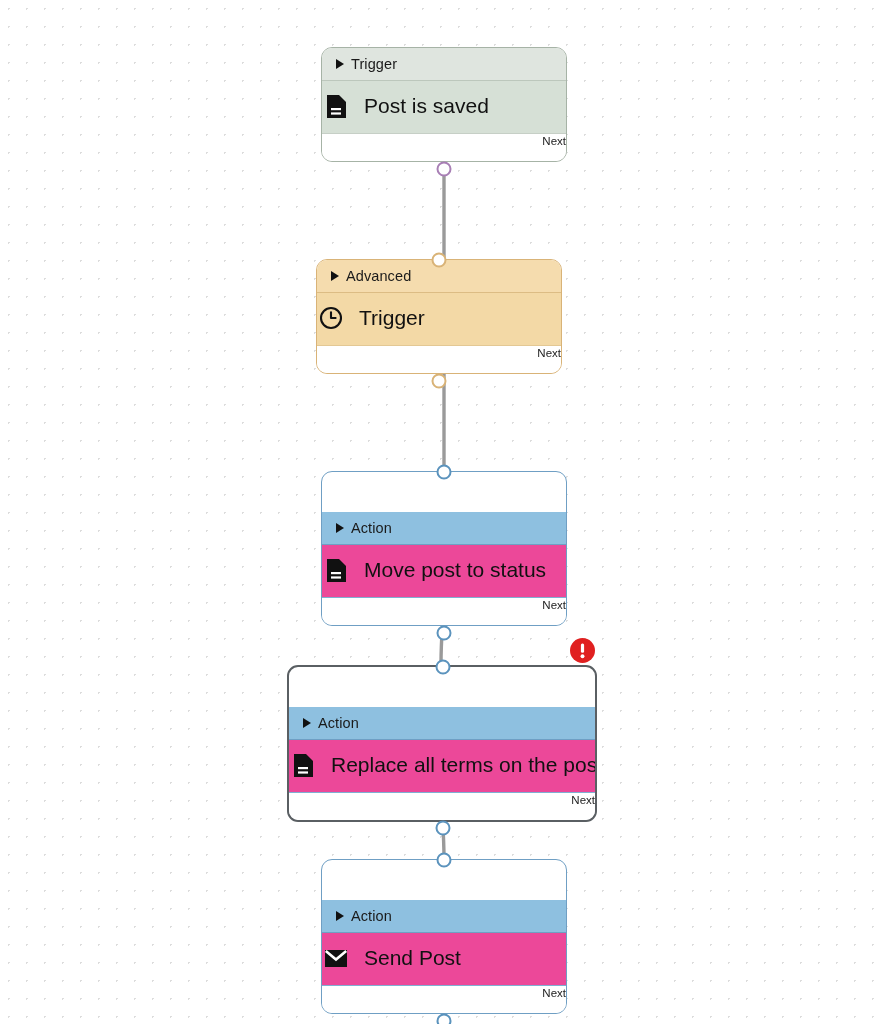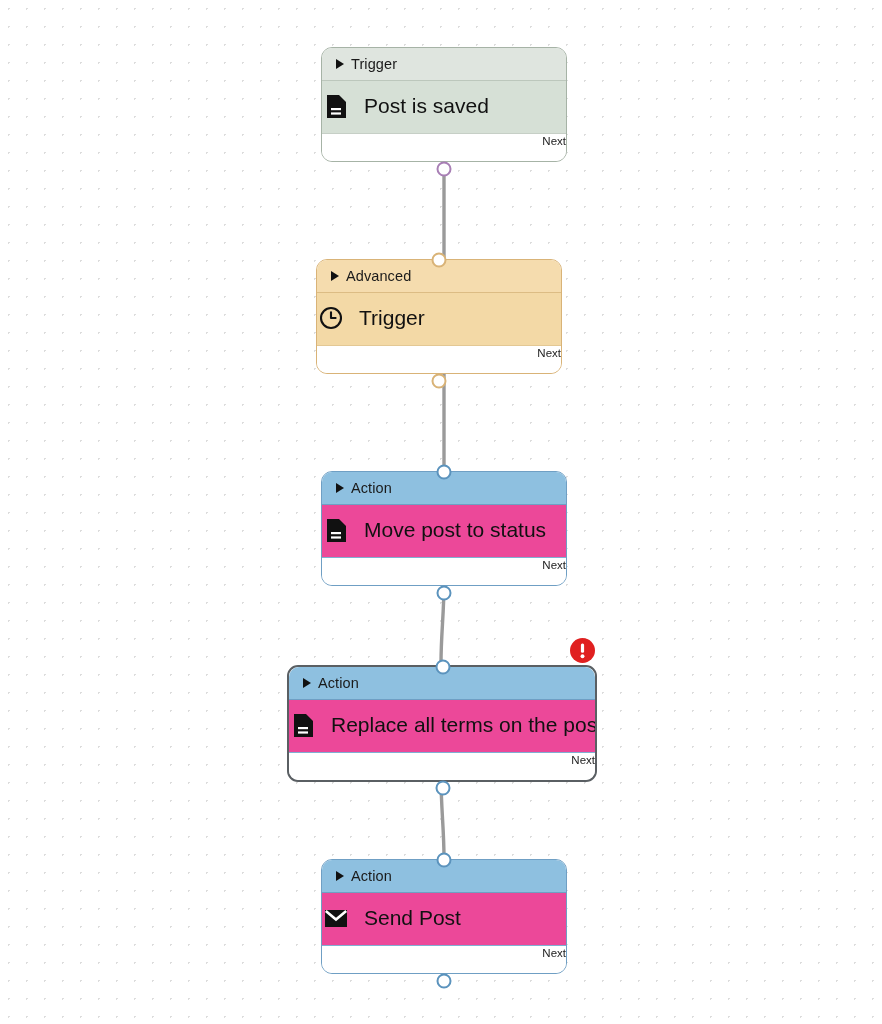--- a/index.html
+++ b/index.html
@@ -125,21 +125,21 @@
   .n-trigger .node-footer { border-top-color: #c6cfc6; }
   .n-trigger .port { border: 2.6px solid #a87fb5; }
 
   .n-advanced { border-color: #d9b377; }
   .n-advanced .node-header { background: #f5dcae; }
   .n-advanced .node-body   { background: #f3d9a6; border-top-color: #dcbc84; }
   .n-advanced .node-footer { border-top-color: #e3c894; }
   .n-advanced .port { border: 2.6px solid #d9b377; }
 
   .n-action   { border-color: #6f9fc4; }
-  .n-action .node-header { background: #8ec0e0; }
+  .n-action .node-header { background: #8ec0e0; margin-top: 40px; }
   .n-action .node-body   { background: #ec4899; border-top-color: #6f9fc4; }
   .n-action .node-footer { border-top-color: #7fb0d3; }
   .n-action .port { border: 2.6px solid #5b93bd; }
 
   .n-selected {
     border: 2.2px solid #5a5f63;
   }
 
   
   .error-badge {

